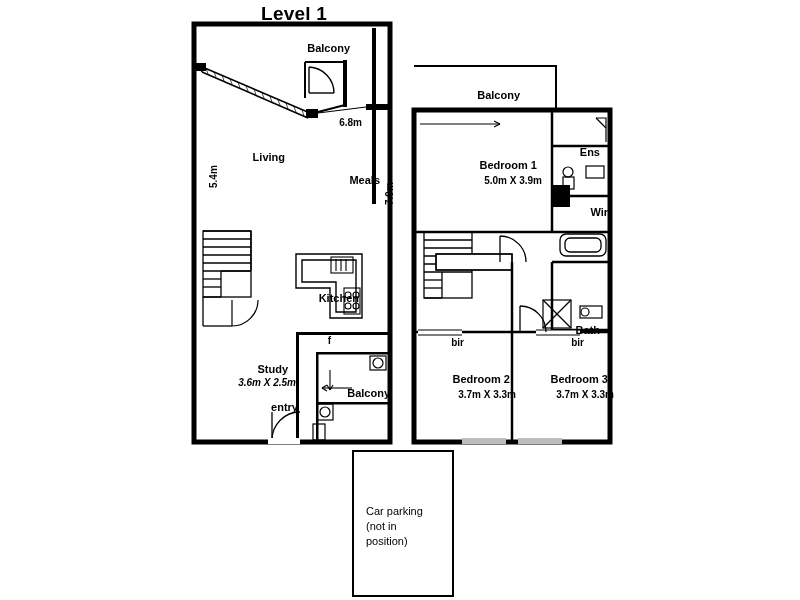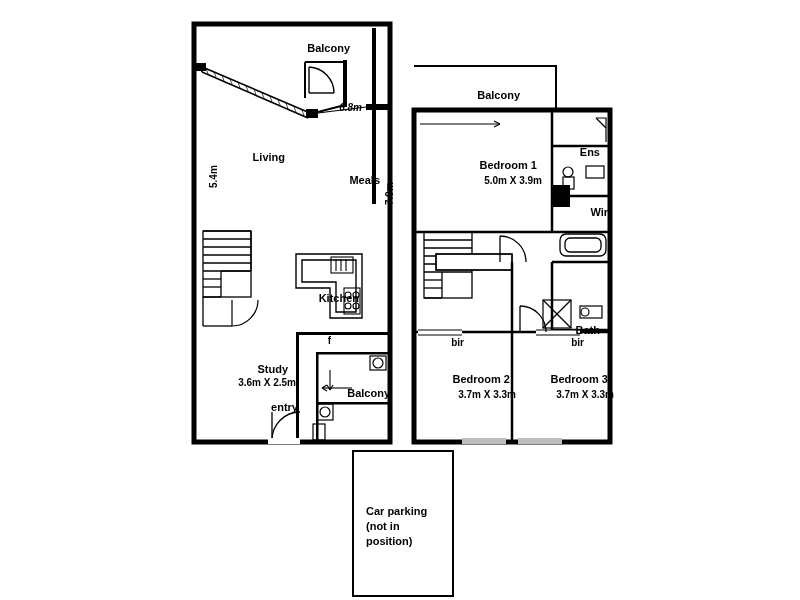--- a/index.html
+++ b/index.html
@@ -48,30 +48,31 @@
   svg { position: absolute; left: 0; top: 0; overflow: visible; }
   .carbox {
     position: absolute;
     border: 2px solid #000;
     background: #fff;
   }
   .cartext {
     position: absolute;
     font-size: 11px;
     line-height: 15px;
-    font-weight: bold;
+    font-weight: normal;
     text-align: left;
     white-space: pre-line;
   }
 </style>
 </head>
 <body>
 
 <div class="stage">
 
+  <div class="title" style="left:196px; top:3px; width:196px;">Level 1</div>
 
 
   <svg width="800" height="600">
 
     <g stroke="#000" fill="none">
 
       <rect x="194" y="24" width="196" height="418" stroke="#000" stroke-width="5" fill="#fff"></rect>
 
     </g>
 
@@ -199,26 +200,26 @@
     </g>
 
     <rect x="268" y="438" width="32" height="6" fill="#fff"></rect>
   </svg>
 
   <div class="lbl" style="left:260px; top:42px; width:90px;">Balcony</div>
   <div class="lbl" style="left:205px; top:151px; width:80px;">Living</div>
   <div class="lbl" style="left:300px; top:174px; width:80px;">Meals</div>
   <div class="lbl" style="left:297px; top:292px; width:62px;">Kitchen</div>
   <div class="lbl" style="left:188px; top:363px; width:100px;">Study</div>
-  <div class="lbl small" style="left:180px; top:377px; width:116px;">3.6m X 2.5m</div>
+  <div class="lbl small" style="left:180px; top:377px; width:116px;font-style:italic;">3.6m X 2.5m</div>
   <div class="lbl" style="left:324px; top:387px; width:66px;">Balcony</div>
   <div class="lbl" style="left:240px; top:401px; width:58px;">entry</div>
   <div class="lbl small" style="left:317px; top:335px; width:14px;">f</div>
 
-  <div class="lbl small" style="left:312px; top:102px; width:50px;font-style:italic;">6.8m</div>
+  <div class="lbl small" style="left:312px; top:117px; width:50px;">6.8m</div>
 
   <div class="vert" style="left:208px; top:188px; transform: rotate(-90deg);">5.4m</div>
   <div class="vert" style="left:384px; top:205px; transform: rotate(-90deg);">7.9m</div>
 
   <svg width="800" height="600">
 
     <g stroke="#000" stroke-width="2" fill="none">
       <path d="M414,66 L556,66 L556,110"></path>
     </g>
 

